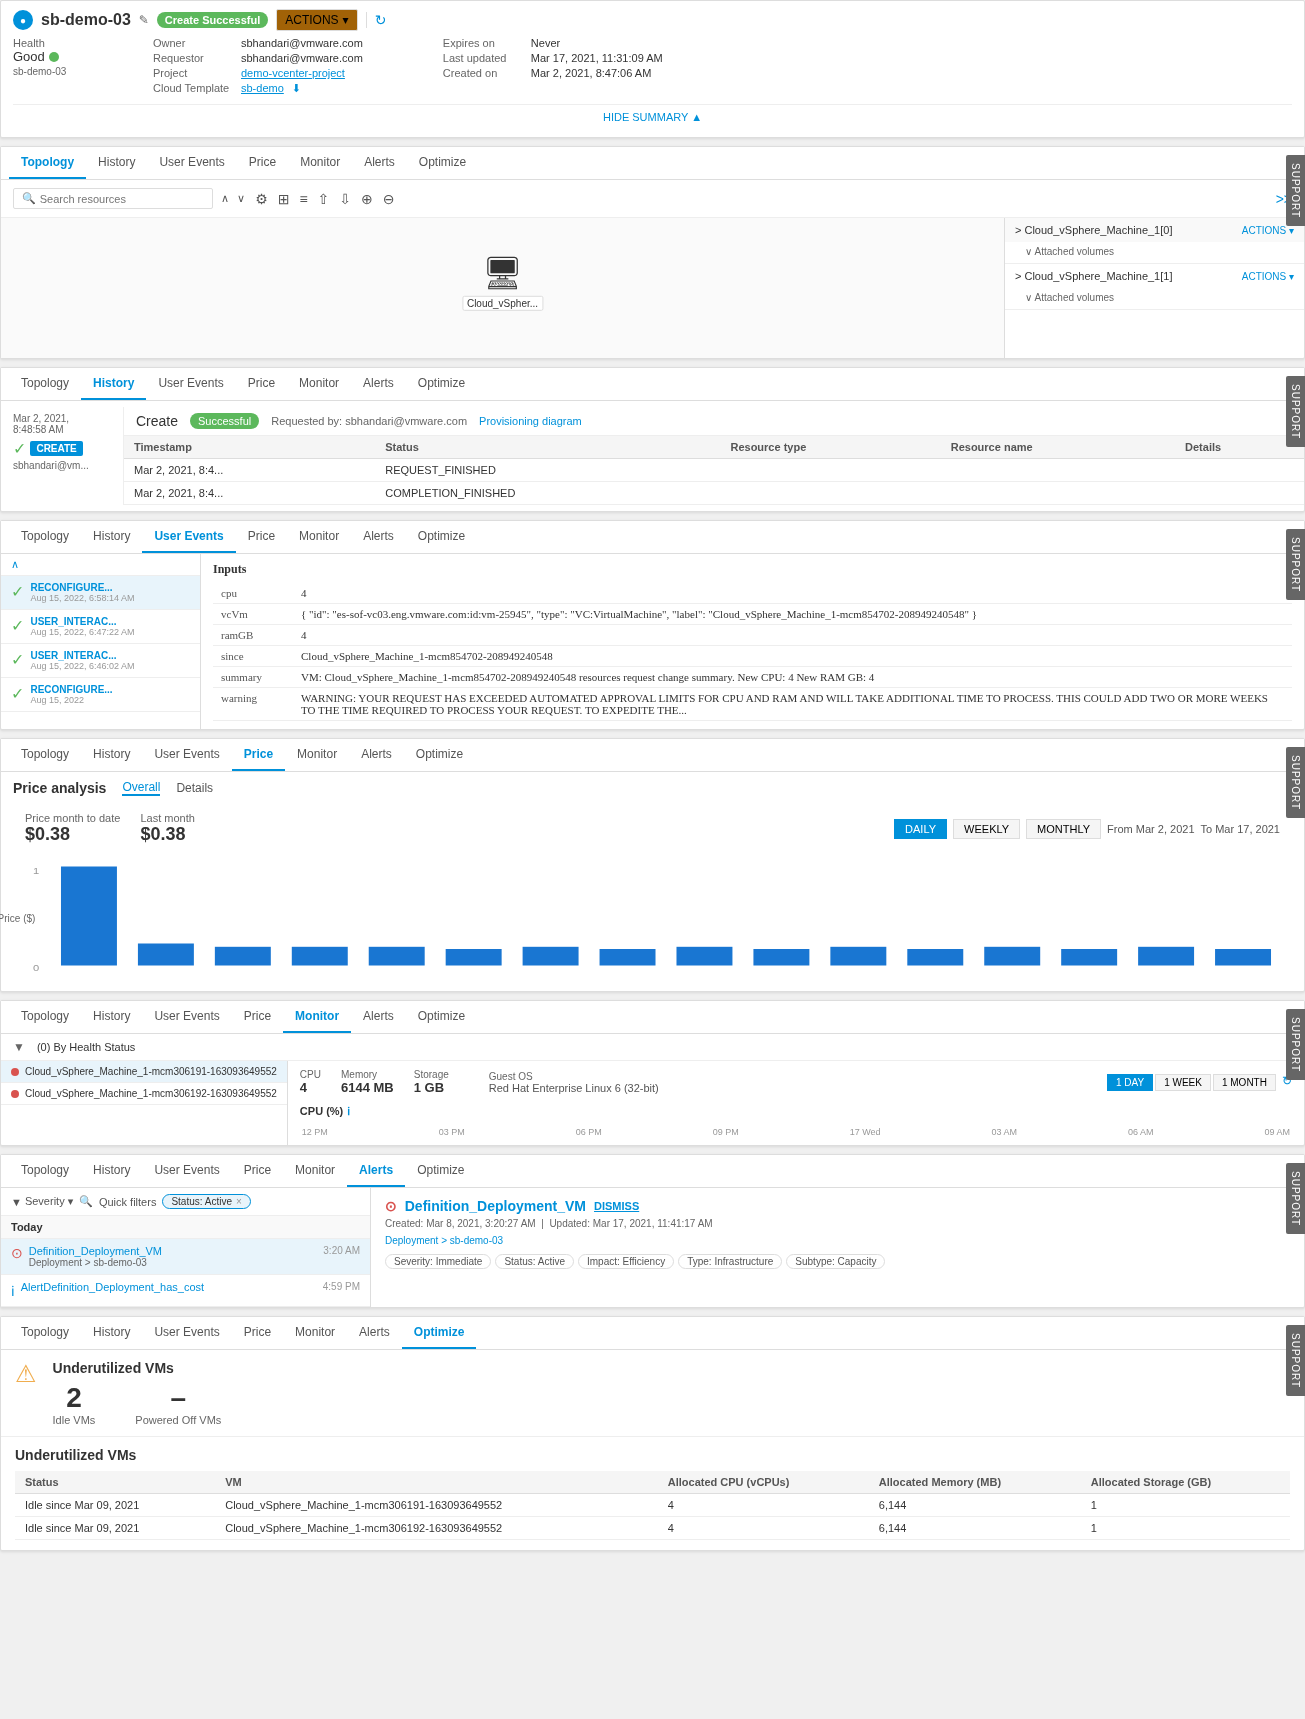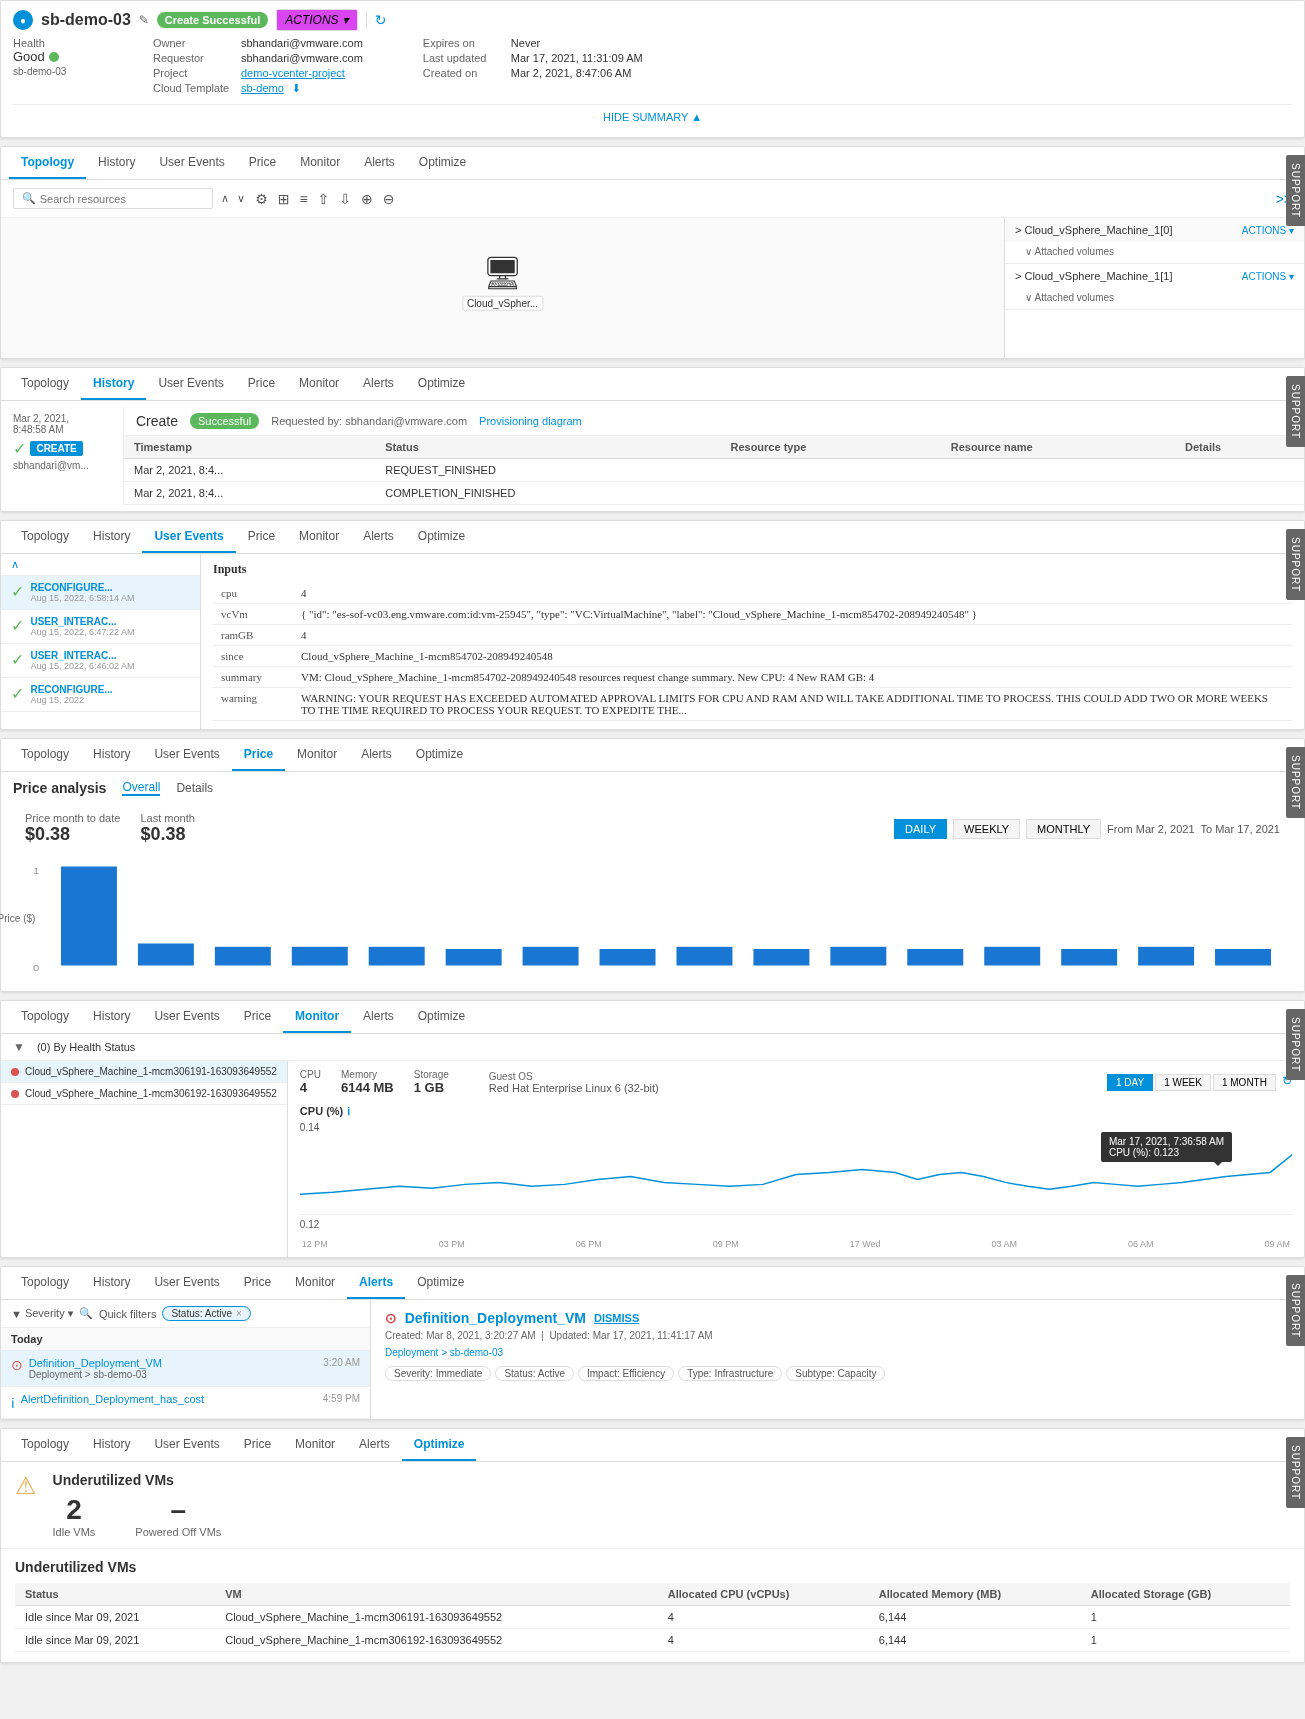--- a/index.html
+++ b/index.html
@@ -10,30 +10,30 @@
     
     .panel { background: #fff; border: 1px solid #ddd; margin-bottom: 8px; border-radius: 2px; box-shadow: 0 1px 3px rgba(0,0,0,0.1); position: relative; }
     
     
     .header-panel { background: #fff; padding: 8px 12px; border-bottom: 1px solid #ddd; }
     .header-top { display: flex; align-items: center; gap: 8px; margin-bottom: 6px; }
     .logo-icon { width: 20px; height: 20px; background: #0091da; border-radius: 50%; display: inline-flex; align-items: center; justify-content: center; color: #fff; font-size: 10px; font-weight: bold; }
     .page-title { font-size: 16px; font-weight: 600; color: #333; }
     .edit-icon { color: #666; font-size: 12px; cursor: pointer; }
     .status-badge { background: #5cb85c; color: #fff; padding: 2px 8px; border-radius: 10px; font-size: 11px; font-weight: 600; }
-    .actions-btn { border: 1px solid #ddd; background: #d946ef; padding: 3px 8px; border-radius: 2px; cursor: pointer; font-size: 12px; display: flex; align-items: center; gap: 4px; font-style: italic; }
+    .actions-btn { border: 1px solid #ddd; background: #a16207; padding: 3px 8px; border-radius: 2px; cursor: pointer; font-size: 12px; display: flex; align-items: center; gap: 4px; }
     .divider-v { border-left: 1px solid #ddd; height: 16px; }
     .refresh-icon { color: #0091da; cursor: pointer; font-size: 14px; }
     
     .header-info { display: flex; gap: 40px; }
     .health-section { min-width: 100px; }
     .health-label { color: #666; font-size: 11px; }
     .health-value { display: flex; align-items: center; gap: 4px; font-size: 13px; font-weight: 500; }
     .health-dot { width: 10px; height: 10px; border-radius: 50%; background: #5cb85c; display: inline-block; }
-    .summary-grid { display: flex; gap: 60px; }
+    .summary-grid { display: flex; gap: 80px; }
     .summary-col { }
     .summary-row { display: flex; gap: 8px; margin-bottom: 3px; }
     .summary-key { color: #666; font-size: 11px; min-width: 80px; }
     .summary-val { font-size: 11px; color: #333; }
     .summary-val.link { color: #0091da; cursor: pointer; text-decoration: underline; }
     .hide-summary { text-align: center; padding: 6px; color: #0091da; cursor: pointer; font-size: 11px; border-top: 1px solid #eee; margin-top: 6px; }
     
     
     .tab-bar { display: flex; align-items: flex-end; border-bottom: 1px solid #ddd; padding: 0 8px; background: #fff; }
     .tab { padding: 8px 12px; cursor: pointer; font-size: 12px; color: #555; border-bottom: 2px solid transparent; }
@@ -547,31 +547,20 @@
           <div class="time-btns">
             <button class="time-btn active">1 DAY</button>
             <button class="time-btn">1 WEEK</button>
             <button class="time-btn">1 MONTH</button>
             <span class="refresh-btn">↻</span>
           </div>
         </div>
         <div class="cpu-title">
           <span>CPU (%)</span>
           <span style="color:#0091da;cursor:pointer;">ℹ</span>
-        </div>
-        <div style="position:relative;">
-          <div style="font-size:10px;color:#555;margin-bottom:2px;">0.14</div>
-          <div class="tooltip-box">
-            <div>Mar 17, 2021, 7:36:58 AM</div>
-            <div>CPU (%): 0.123</div>
-          </div>
-          <svg width="100%" height="80px" viewBox="0 0 900 80" preserveAspectRatio="none" style="border-bottom:1px solid #eee;">
-            <polyline points="0,60 30,58 60,55 90,52 120,54 150,50 180,48 210,52 240,50 270,45 300,42 330,48 360,50 390,52 420,50 450,40 480,38 510,35 540,38 560,45 580,40 600,38 620,42 640,48 660,52 680,55 700,52 720,48 740,50 760,52 780,50 800,48 820,45 840,42 860,40 880,38 900,20" fill="none" stroke="#0091da" stroke-width="1.5"></polyline>
-          </svg>
-          <div style="font-size:10px;color:#555;margin-top:1px;">0.12</div>
         </div>
         <div class="chart-x-labels">
           <span class="chart-x-label">12 PM</span>
           <span class="chart-x-label">03 PM</span>
           <span class="chart-x-label">06 PM</span>
           <span class="chart-x-label">09 PM</span>
           <span class="chart-x-label">17 Wed</span>
           <span class="chart-x-label">03 AM</span>
           <span class="chart-x-label">06 AM</span>
           <span class="chart-x-label">09 AM</span>

